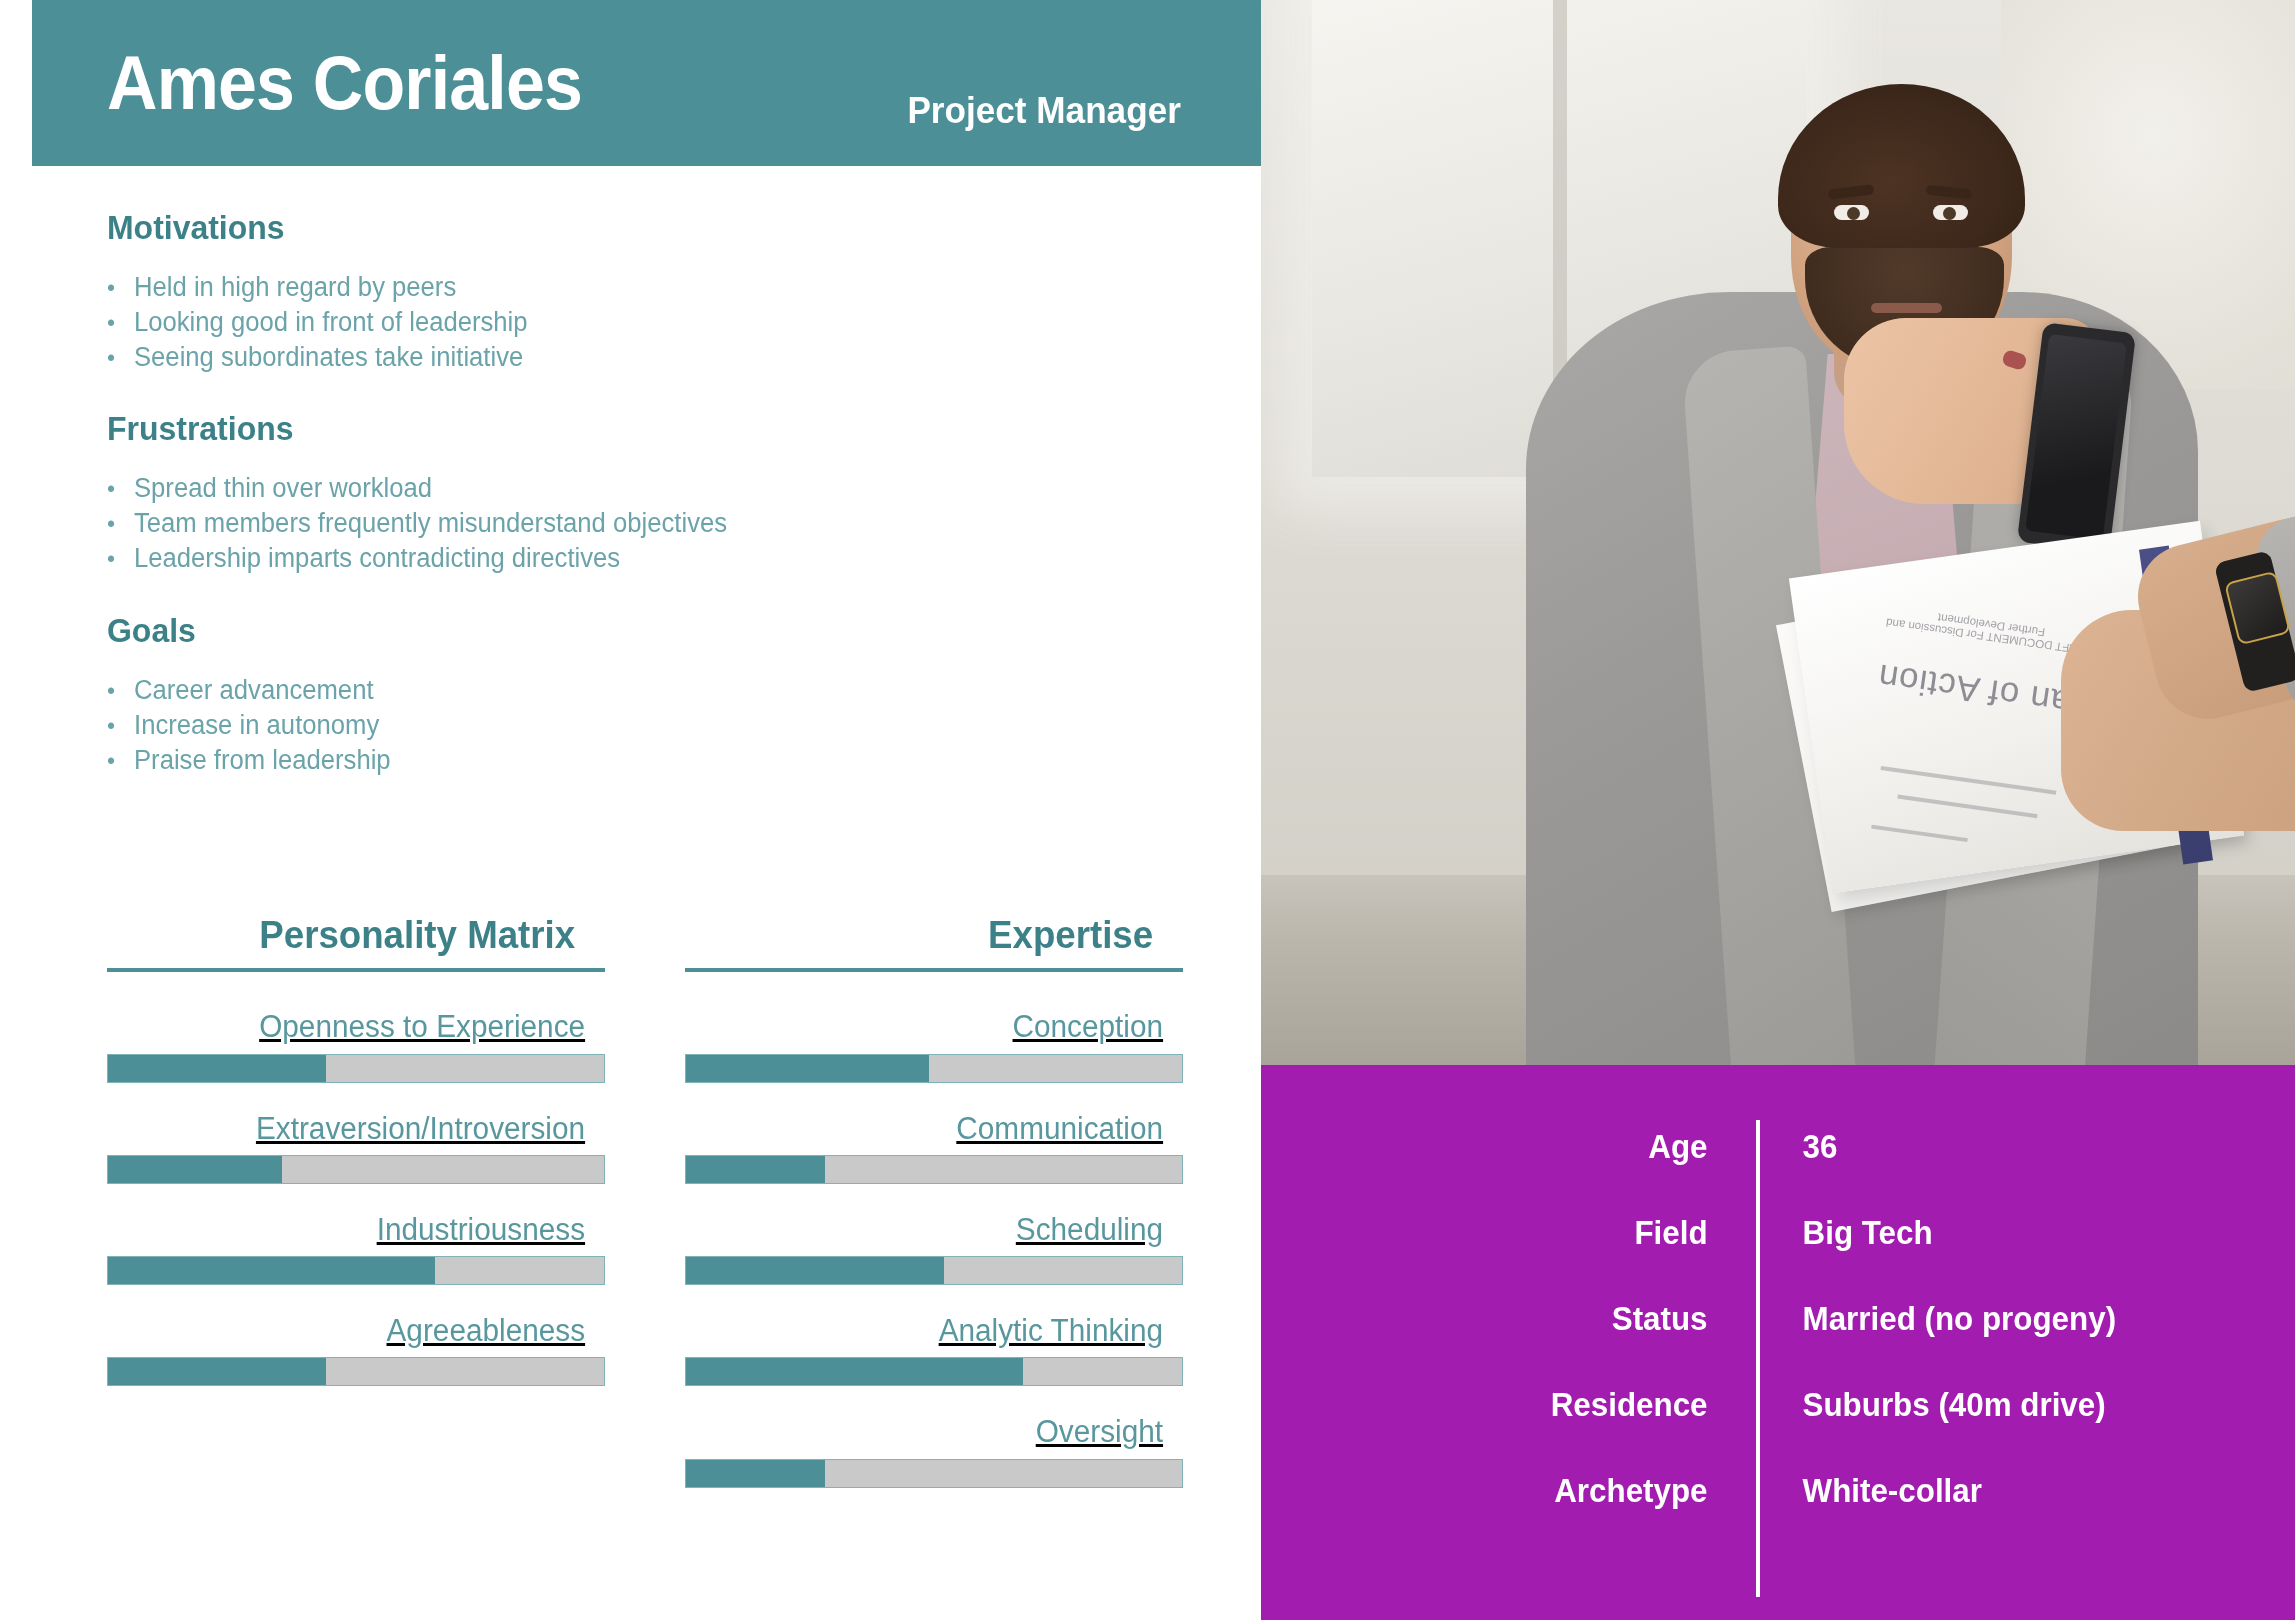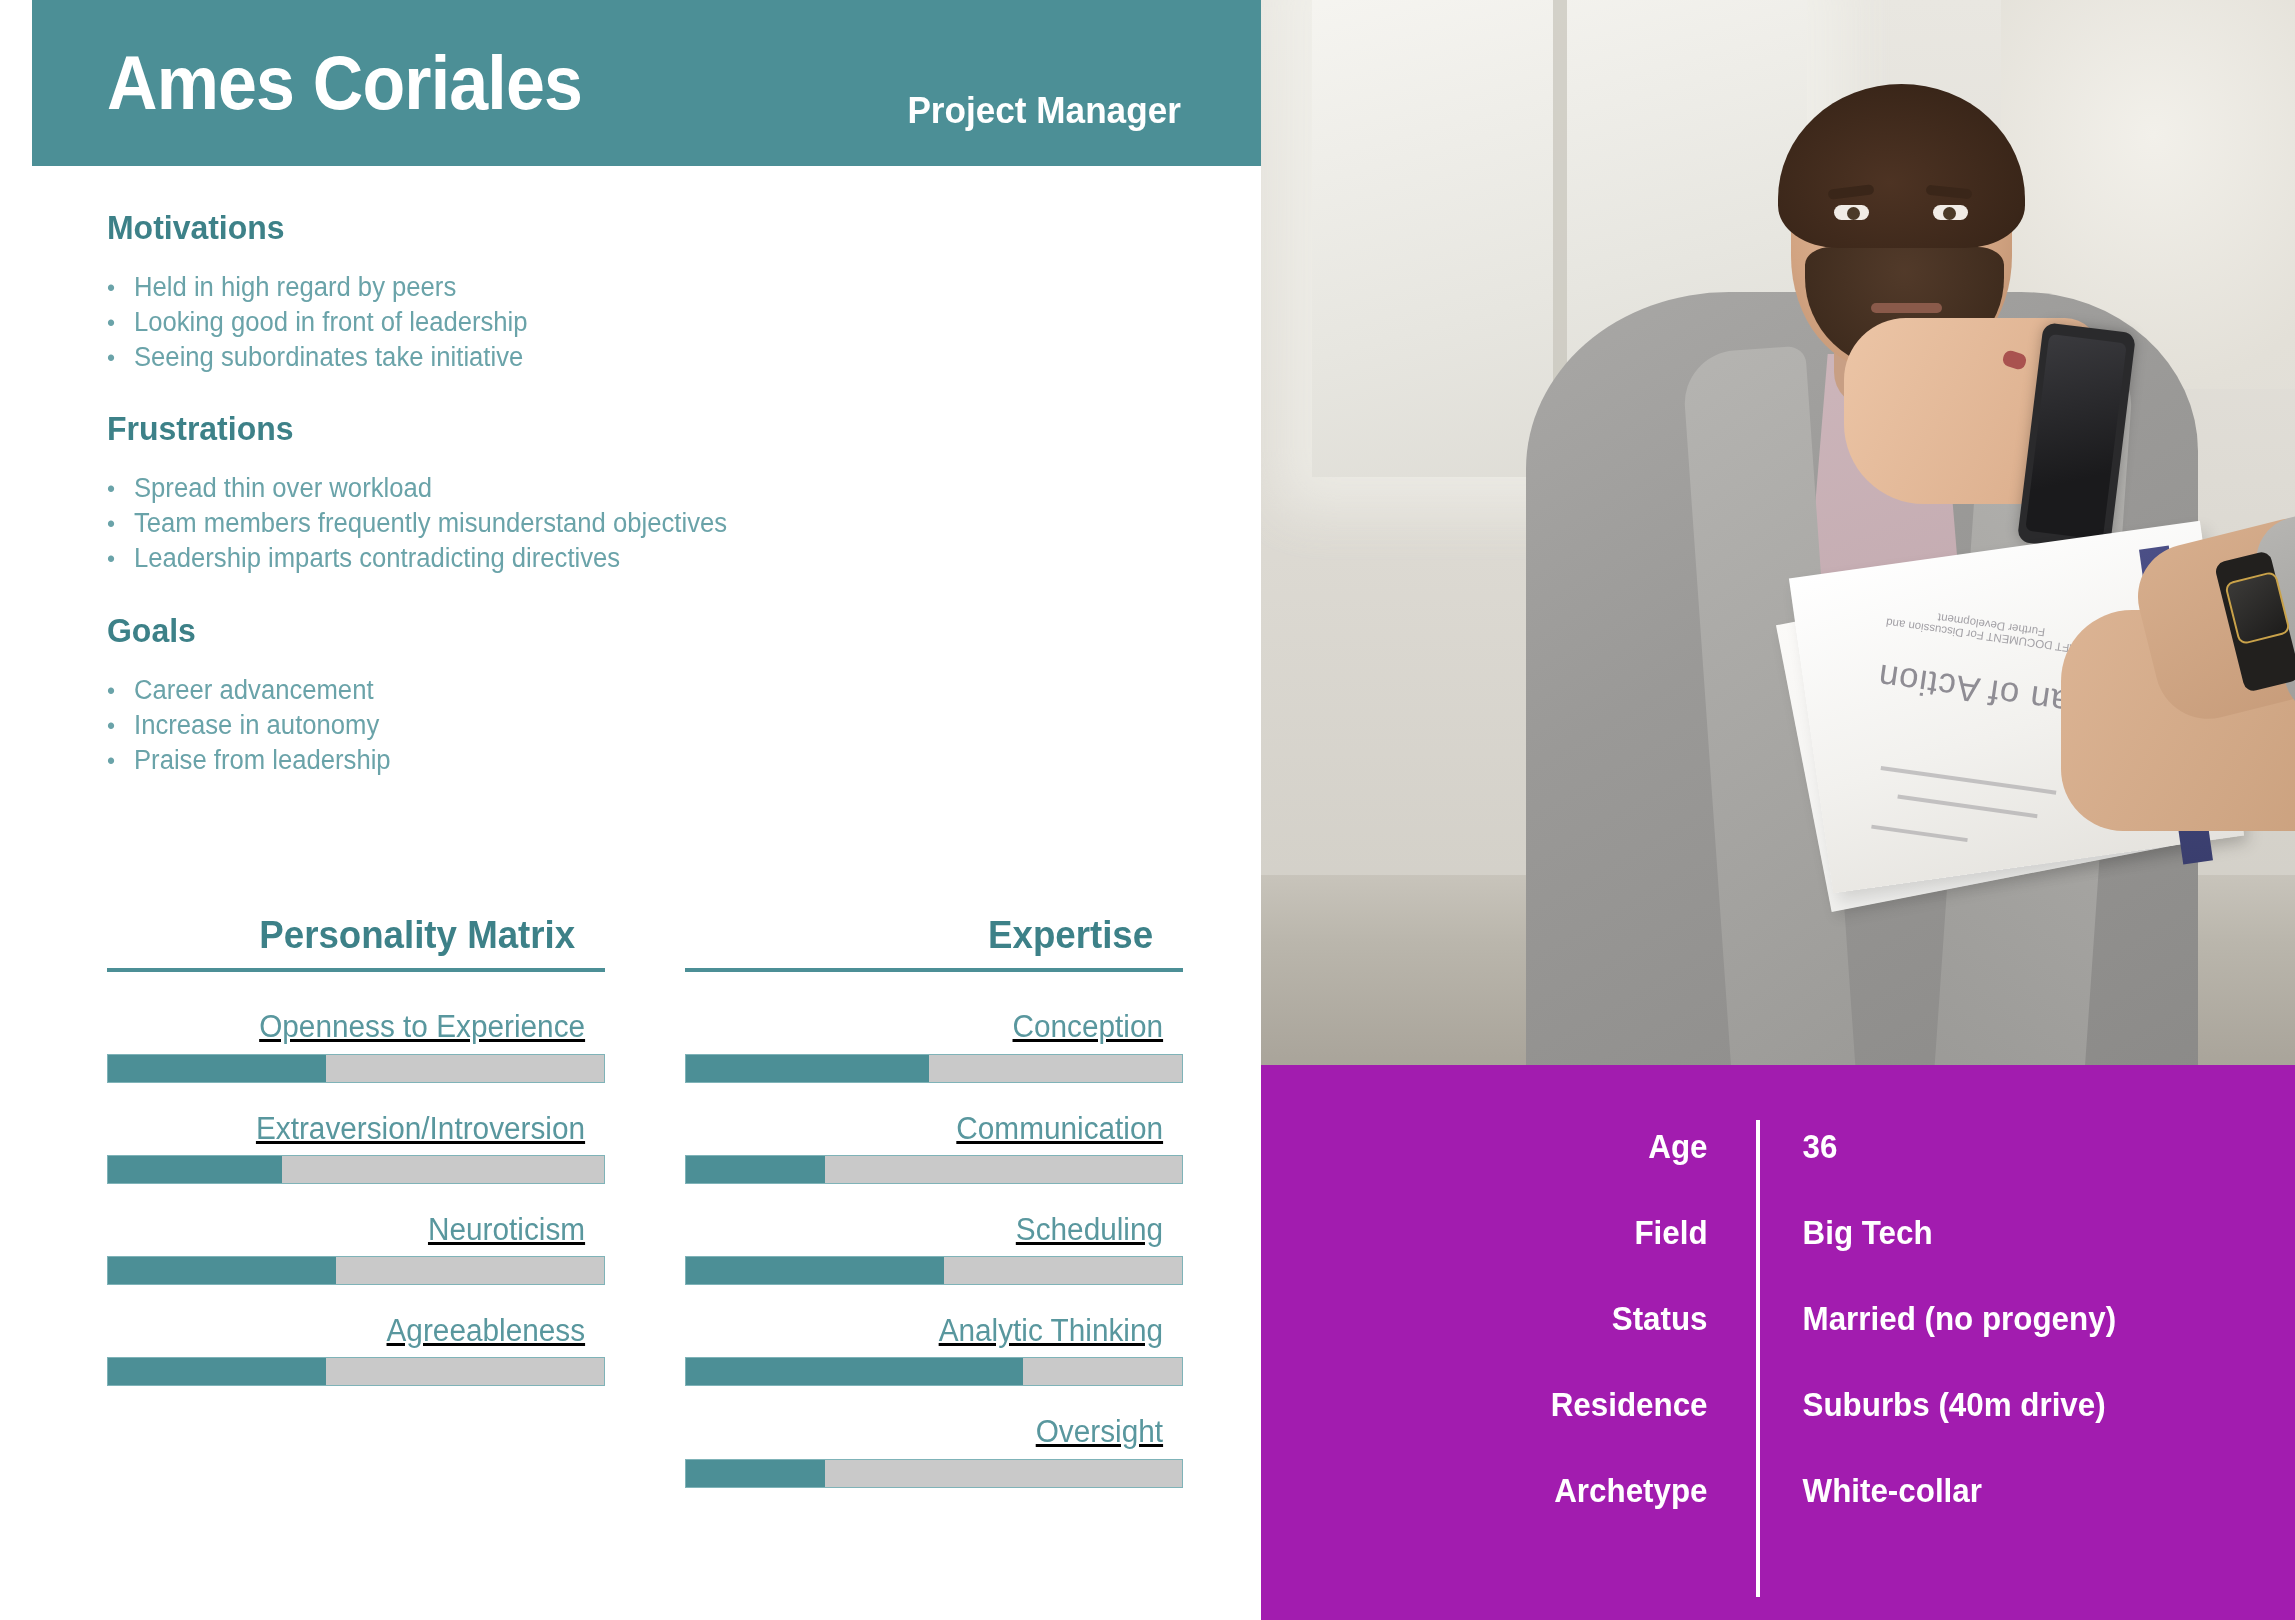--- a/index.html
+++ b/index.html
@@ -420,23 +420,23 @@
               <div class="meter-fill" style="width: 44%; background: rgb(76, 143, 150);"></div>
             </div>
           </div>
           <div class="meter">
             <div class="meter-label">Extraversion/Introversion</div>
             <div class="meter-track" style="background: rgb(201, 201, 201);">
               <div class="meter-fill" style="width: 35%; background: rgb(76, 143, 150);"></div>
             </div>
           </div>
           <div class="meter">
-            <div class="meter-label">Neuroticism</div>
-            <div class="meter-track" style="background: rgb(201, 201, 201);">
-              <div class="meter-fill" style="width: 46%; background: rgb(76, 143, 150);"></div>
+            <div class="meter-label">Industriousness</div>
+            <div class="meter-track" style="background: rgb(201, 201, 201);">
+              <div class="meter-fill" style="width: 66%; background: rgb(76, 143, 150);"></div>
             </div>
           </div>
           <div class="meter">
             <div class="meter-label">Agreeableness</div>
             <div class="meter-track" style="background: rgb(201, 201, 201);">
               <div class="meter-fill" style="width: 44%; background: rgb(76, 143, 150);"></div>
             </div>
           </div>
         </div>
       </div>

